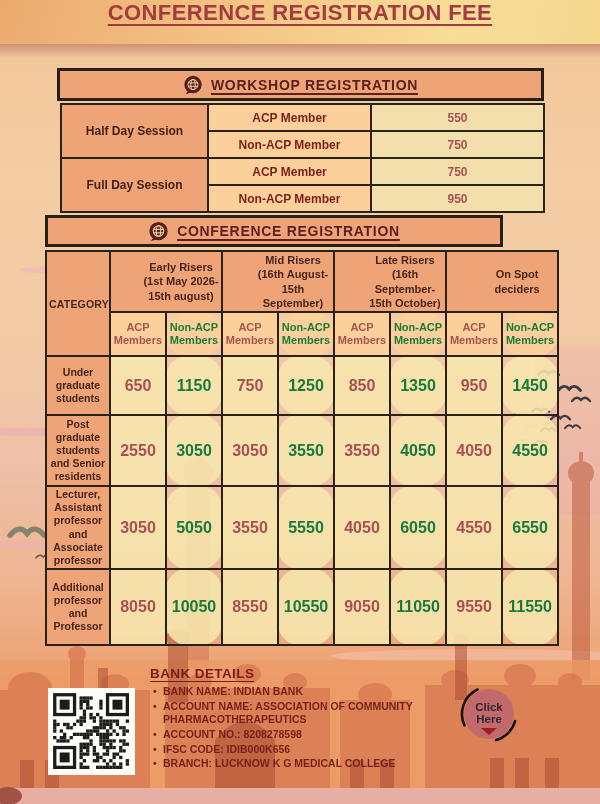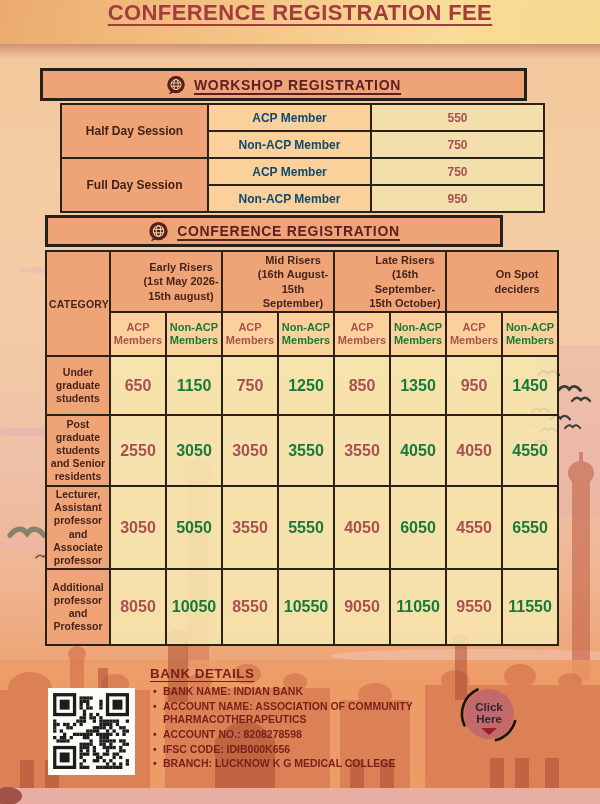--- a/index.html
+++ b/index.html
@@ -11,38 +11,38 @@
   .title-band{position:absolute;left:0;top:0;width:600px;height:44px;
     background:linear-gradient(100deg,#ecab6e 0%,#f3c183 35%,#f8dc97 75%,#f6d88f 100%);}
   .band-shadow{position:absolute;left:0;top:44px;width:600px;height:14px;
     background:linear-gradient(180deg,rgba(186,118,98,0.65),rgba(186,118,98,0));}
   .backdrop{position:absolute;left:0;top:0;}
   .page-title{position:absolute;left:0;top:0;width:600px;text-align:center;
     font-size:22px;font-weight:bold;color:#a23c3e;letter-spacing:.4px;
     text-decoration:underline;text-underline-offset:4px;text-decoration-thickness:2px;}
   .sec-head{position:absolute;background:#efa478;border:3px solid #26201a;
     display:flex;align-items:center;justify-content:center;gap:8px;box-sizing:border-box;}
-  .wk-head{left:40px;top:68px;width:487px;height:33px;}
+  .wk-head{left:57px;top:68px;width:487px;height:33px;}
   .conf-head{left:45px;top:215px;width:458px;height:32px;}
   .sec-title{font-weight:bold;color:#5c2020;font-size:14px;letter-spacing:.7px;
     text-decoration:underline;text-underline-offset:3px;text-decoration-thickness:2px;}
   table{border-collapse:collapse;table-layout:fixed;text-align:center;font-weight:bold;}
   td{border:2px solid #2a2119;padding:1px 2px;}
   .wk-table{position:absolute;left:60px;top:103px;width:483px;}
   .wk-table td{height:23px;font-size:12px;}
   .cell-session{background:#efa478;color:#432116;}
-  .cell-member{background:#fcd09a;color:#0c4a6e;}
+  .cell-member{background:#fcd09a;color:#7f1d1d;}
   .cell-fee{background:#f3dfab;color:#a85052;}
   .conf-table{position:absolute;left:45px;top:250px;width:512px;}
   .cell-cat{background:#efa478;color:#47241a;font-size:10.5px;letter-spacing:.2px;}
   .cell-group{background:#efa478;color:#47241a;font-size:11px;line-height:1.3;padding-left:32px;}
   .cell-sub{background:#fcd09a;font-size:11px;line-height:1.2;}
   .cell-data{background:rgba(247,230,173,0.88);font-size:16px;}
   .cell-rowcat{background:#efa478;color:#47241a;font-size:10.5px;line-height:1.25;}
-  .acp{color:#a85052;} .nonacp{color:#177a3c;}
+  .acp{color:#a85052;} .nonacp{color:#177a3c;border-radius:21px;}
   tr.r-group{height:54px;} tr.r-sub{height:44px;}
   tr.r-d1{height:59px;} tr.r-d2{height:71px;} tr.r-d3{height:81px;} tr.r-d4{height:76px;}
   .qr{position:absolute;left:48px;top:688px;}
   .bank{position:absolute;left:150px;top:666px;width:272px;color:#771f1a;}
   .bank-h{font-size:13.5px;font-weight:bold;letter-spacing:.4px;margin-bottom:4px;
     text-decoration:underline;text-underline-offset:3px;}
   .bank ul{margin:0;padding:0;list-style:none;}
   .bank li{position:relative;padding-left:13px;font-size:10.5px;font-weight:bold;line-height:1.3;margin-bottom:1px;}
   .bank li::before{content:"\2022";position:absolute;left:3px;}
   .click-here{position:absolute;left:458px;top:684px;cursor:pointer;}

